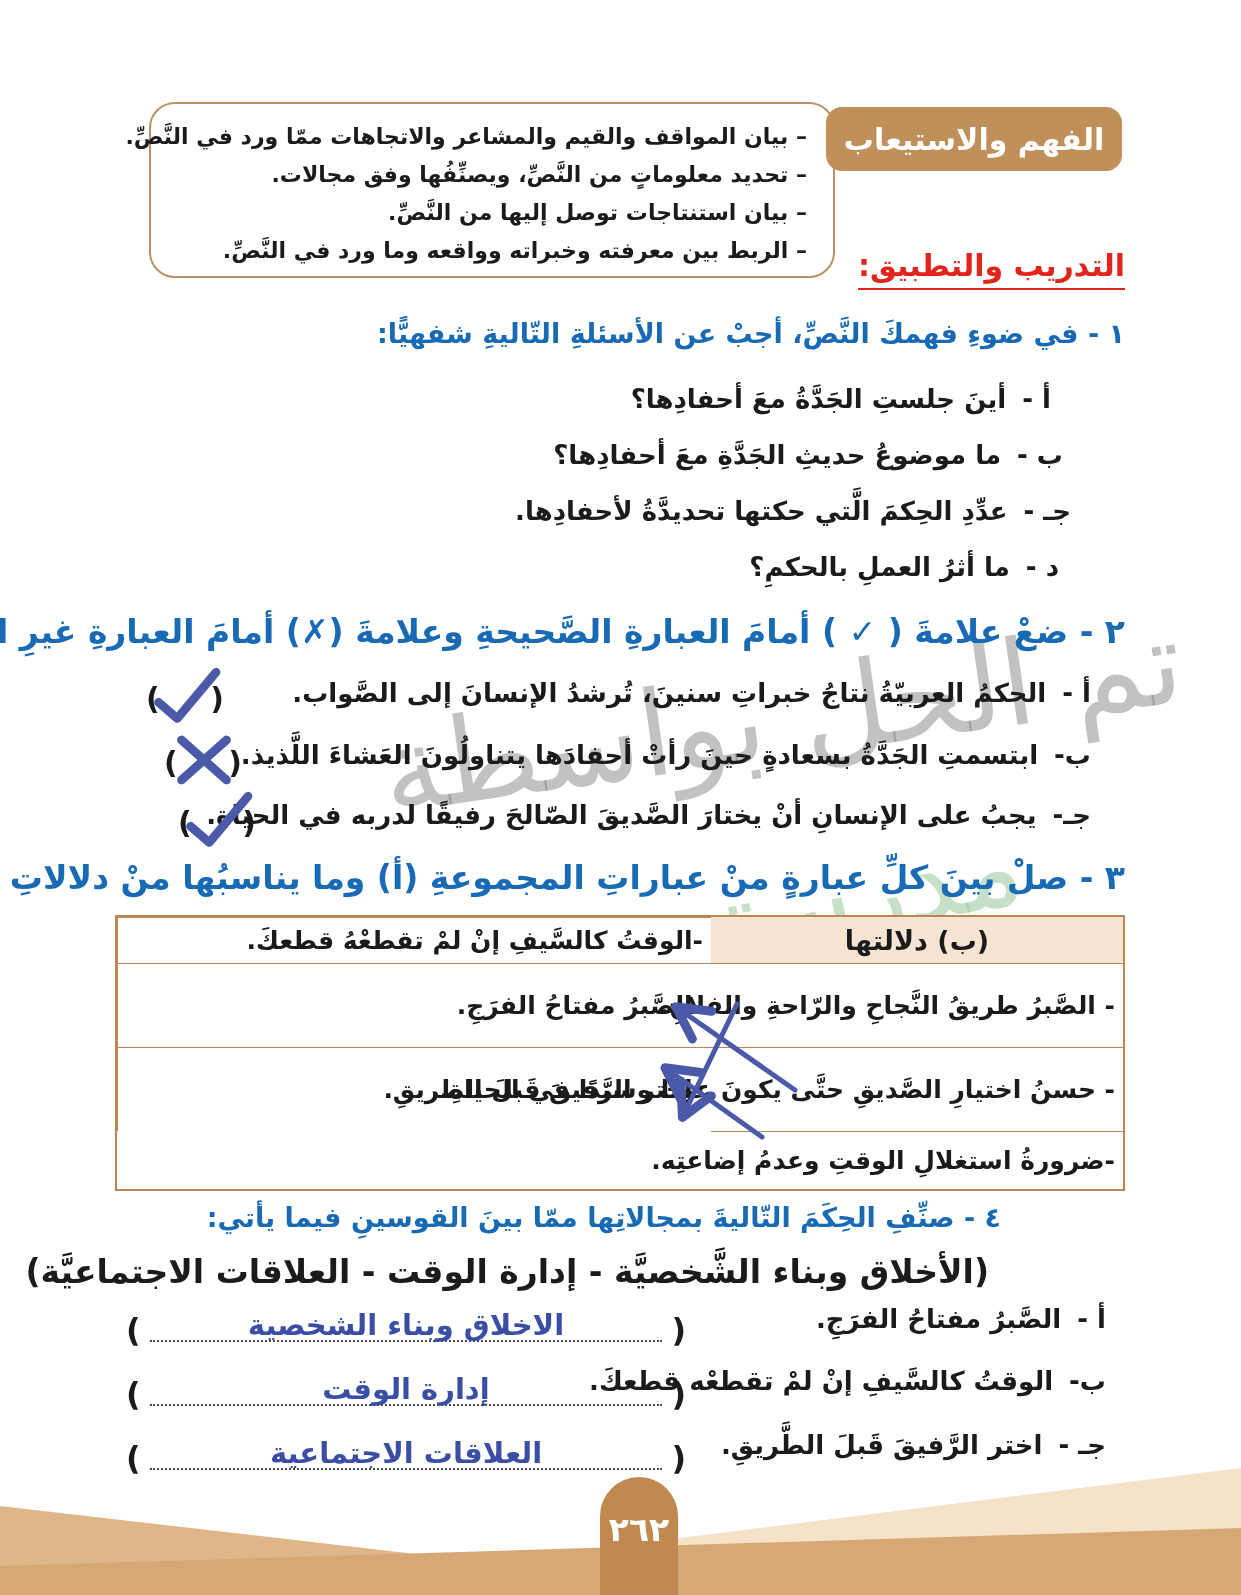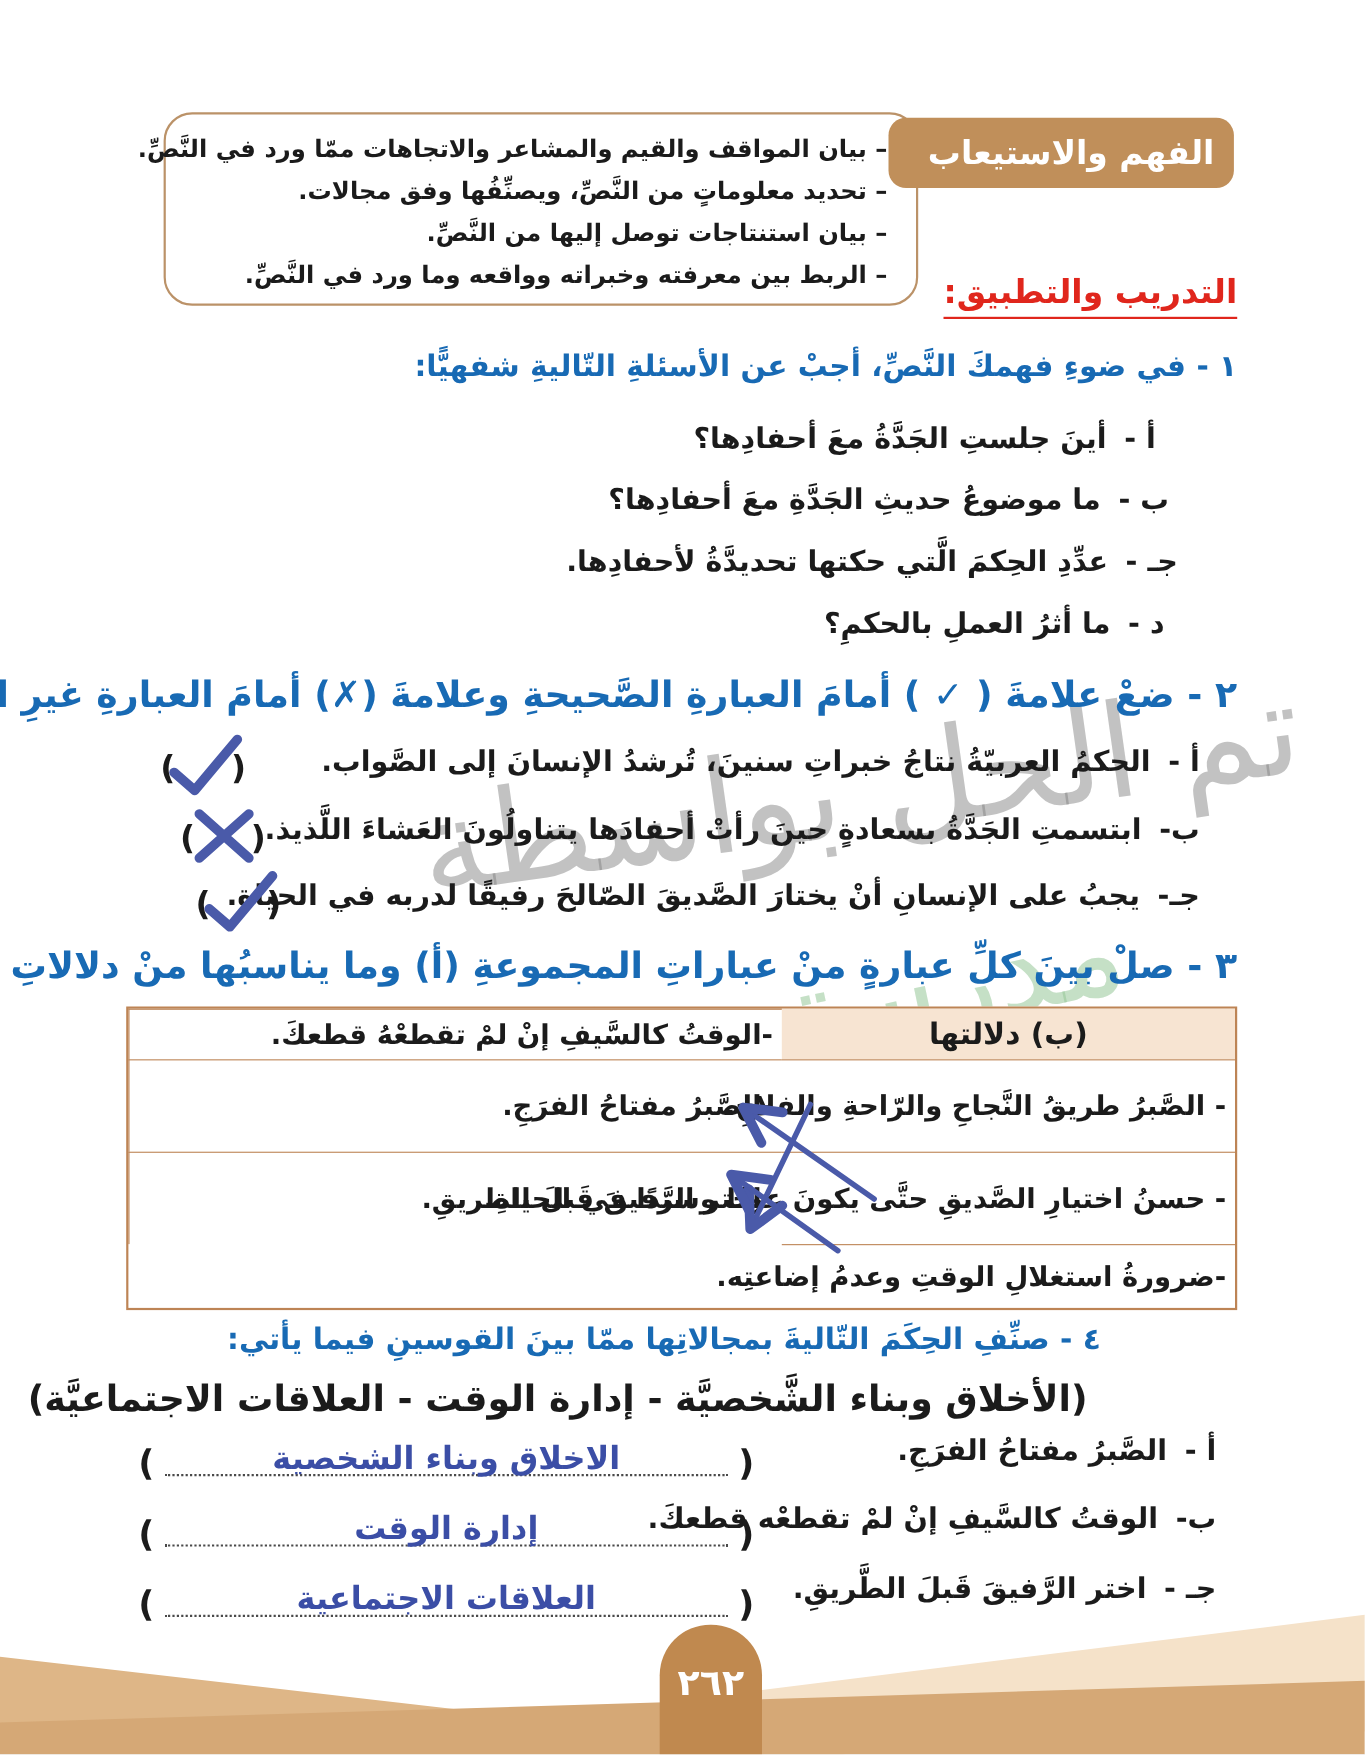--- a/index.html
+++ b/index.html
@@ -13,21 +13,21 @@
   .obj-box{
     left:116px;top:102px;width:686px;height:176px;box-sizing:border-box;
     border:2.5px solid #bb9268;border-radius:26px;background:#fff;
     padding:14px 26px 10px 16px;
     margin-left:33px;
   }
   .obj-line{font-size:22px;font-weight:700;line-height:38px;white-space:nowrap;}
   .badge{
     right:119px;top:107px;width:296px;height:64px;background:#c08f5a;
     border-radius:16px;display:flex;align-items:center;justify-content:center;
-    color:#ffffff;font-size:30px;font-weight:700;padding-left:18px;
+    color:#ffffff;font-size:30px;font-weight:700;
   }
   .section-heading{
     right:116px;top:248px;color:#e0261c;font-size:30px;font-weight:700;
     border-bottom:2.5px solid #e0261c;padding-bottom:5px;white-space:nowrap;margin-left:40px;
   }
   
   .q-head{color:#186ab4;font-size:27px;font-weight:700;white-space:nowrap;}
   .q-head.small{font-size:33px;}
   .q-item{font-size:26px;font-weight:700;white-space:nowrap;}
   .q-item .letter{margin-left:16px;}
@@ -79,21 +79,21 @@
     right:70px;top:592px;font-size:118px;color:rgba(128,128,128,0.48);
     transform:rotate(-8deg);transform-origin:right top;
   }
   .wm-green{
     right:235px;top:798px;font-size:112px;color:rgba(150,198,152,0.55);
     transform:rotate(-12deg);transform-origin:right top;word-spacing:40px;
   }
   
   .footer-svg{left:0;top:1460px;pointer-events:none;}
   .page-pill{
-    left:600px;top:1477px;width:93px;height:118px;background:#c0894f;
+    left:600px;top:1477px;width:78px;height:118px;background:#c0894f;
     border-radius:46px 46px 0 0;display:flex;align-items:center;justify-content:center;
     padding-bottom:14px;box-sizing:border-box;
   }
   .page-num{color:#ffffff;font-size:33px;font-weight:700;letter-spacing:2px;}
   .arrows{left:0;top:0;pointer-events:none;}
 </style>
 </head>
 <body>
 
 <div class="page">

